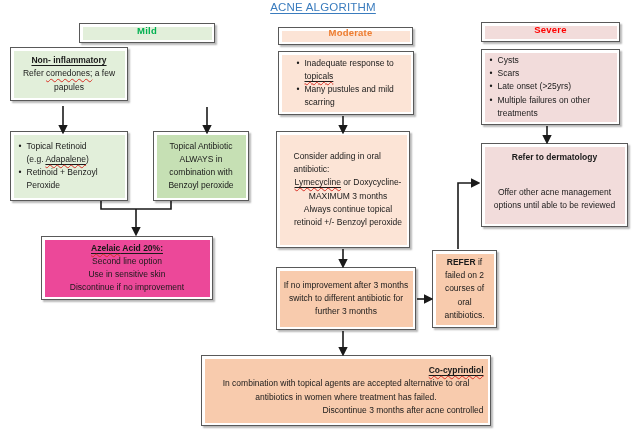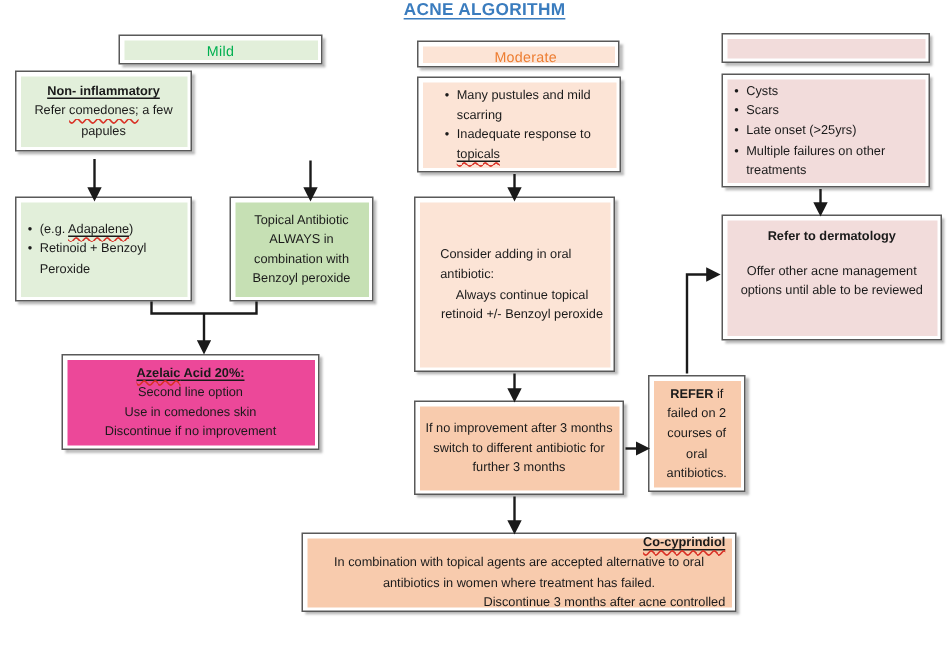--- a/index.html
+++ b/index.html
@@ -1,38 +1,38 @@
 <!DOCTYPE html>
 <html><head>
 <meta charset="utf-8">
 <style>
   html,body{margin:0;padding:0;background:#fff;}
   .canvas{position:relative;width:632px;height:437px;background:#fff;overflow:hidden;
           font-family:"Liberation Sans",sans-serif;color:#1a1a1a;}
   .page-title{position:absolute;left:228px;top:1px;width:190px;text-align:center;
-          font-weight:bold;font-size:11.5px;color:#3a7cbe;text-decoration:underline;
+          font-weight:normal;font-size:11.5px;color:#3a7cbe;text-decoration:underline;
           text-underline-offset:2px;letter-spacing:.2px;}
   .box{position:absolute;box-sizing:border-box;background:#fff;border:1.4px solid #595959;
           box-shadow:2px 2px 1.5px rgba(130,130,130,.55);padding:2.5px;display:flex;}
   .fill{flex:1;display:flex;flex-direction:column;justify-content:center;
           padding:1px 4px;font-size:8.5px;line-height:1.55;box-sizing:border-box;}
   .top{justify-content:flex-start;padding-top:4px;}
-  .hdr{justify-content:flex-start;text-align:center;font-weight:normal;font-size:9.5px;letter-spacing:.2px;}
+  .hdr{justify-content:flex-end;text-align:center;font-weight:bold;font-size:9.5px;letter-spacing:.2px;}
   .tc{text-align:center;} .tl{text-align:left;}
   .c-mild{color:#00b050;} .c-mod{color:#ed7d31;} .c-sev{color:#ff0000;margin-top:27px;}
   .f-gl{background:#e2efda;} .f-gm{background:#c6e0b4;} .f-gd{background:#ec4899;}
   .f-ol{background:#fce4d6;padding-left:14px;} .f-om{background:#f8cbad;align-items:flex-end;} .f-pk{background:#f2dcdb;}
   .b{font-weight:bold;}
   .u{text-decoration:underline;text-decoration-thickness:1px;text-underline-offset:1.5px;}
   .sq{text-decoration:underline;text-decoration-style:wavy;text-decoration-color:#d93025;
       text-decoration-thickness:1px;text-underline-offset:2px;}
   .bullet{position:relative;padding-left:9px;text-align:left;}
   .bullet::before{content:"\2022";position:absolute;left:1px;top:0;}
   .blk{display:block;}
-  .gap-top{margin-top:10px;}
+  .gap-top{margin-top:22px;}
   svg.connectors{position:absolute;left:0;top:0;pointer-events:none;}
 </style>
 </head>
 <body>
 
 <div class="canvas">
 
   <div class="page-title">ACNE ALGORITHM</div>
 
   <div class="box" style="left:79px;top:23px;width:136px;height:20px">
@@ -44,67 +44,68 @@
   <div class="box" style="left:10px;top:47px;width:118px;height:54px">
     <div class="fill f-gl tc">
       <div><span class="b u">Non- inflammatory</span></div>
       <div><span>Refer </span><span class="sq">comedones;</span><span> a few papules</span></div>
     </div>
   </div>
 
 
   <div class="box" style="left:10px;top:131px;width:118px;height:70px">
     <div class="fill f-gl">
-      <div class="bullet"><span>(e.g. </span><span class="u"><span class="sq">Adapalene</span></span><span>)</span></div>
+      <div class="bullet"><span class="blk">Topical Retinoid</span><span>(e.g. </span><span class="u"><span class="sq">Adapalene</span></span><span>)</span></div>
       <div class="bullet">Retinoid + Benzoyl Peroxide</div>
     </div>
   </div>
 
   <div class="box" style="left:153px;top:131px;width:96px;height:70px">
     <div class="fill f-gm tc">
       <div>Topical Antibiotic ALWAYS in combination with Benzoyl peroxide</div>
     </div>
   </div>
 
   <div class="box" style="left:41px;top:236px;width:172px;height:64px">
     <div class="fill f-gd tc">
       <div><span class="b u"><span class="sq">Azelaic</span><span> Acid 20%:</span></span></div>
       <div>Second line option</div>
-      <div>Use in comedones skin</div>
+      <div>Use in sensitive skin</div>
       <div>Discontinue if no improvement</div>
     </div>
   </div>
 
   <div class="box" style="left:278px;top:27px;width:135px;height:18px">
     <div class="fill hdr f-ol">
         <span class="c-mod">Moderate</span>
       </div>
   </div>
 
   <div class="box" style="left:278px;top:51px;width:136px;height:64px">
     <div class="fill f-ol">
+      <div class="bullet"><span>Inadequate response to </span><span class="u"><span class="sq">topicals</span></span></div>
       <div class="bullet">Many pustules and mild scarring</div>
-      <div class="bullet"><span>Inadequate response to </span><span class="u"><span class="sq">topicals</span></span></div>
     </div>
   </div>
 
   <div class="box" style="left:276px;top:131px;width:134px;height:117px">
     <div class="fill f-ol">
       <div class="tl">Consider adding in oral antibiotic:</div>
+      <div class="tc"><span class="u"><span class="sq">Lymecycline</span></span><span> or Doxycycline- MAXIMUM 3 months</span></div>
       <div class="tc">Always continue topical retinoid +/- Benzoyl peroxide</div>
     </div>
   </div>
 
   <div class="box" style="left:276px;top:267px;width:140px;height:63px">
     <div class="fill f-om tc">
       <div>If no improvement after 3 months switch to different antibiotic for further 3 months</div>
     </div>
   </div>
 
-  <div class="box" style="left:201px;top:355px;width:290px;height:53px">
+  <div class="box" style="left:201px;top:355px;width:290px;height:71px">
     <div class="fill f-om tc">
       <div><span class="b u"><span class="sq">Co-cyprindiol</span></span></div>
       <div>In combination with topical agents are accepted alternative to oral antibiotics in women where treatment has failed.</div>
       <div>Discontinue 3 months after acne controlled</div>
     </div>
   </div>
 
   <div class="box" style="left:481px;top:22px;width:139px;height:20px">
     <div class="fill hdr f-pk">
         <span class="c-sev">Severe</span>

